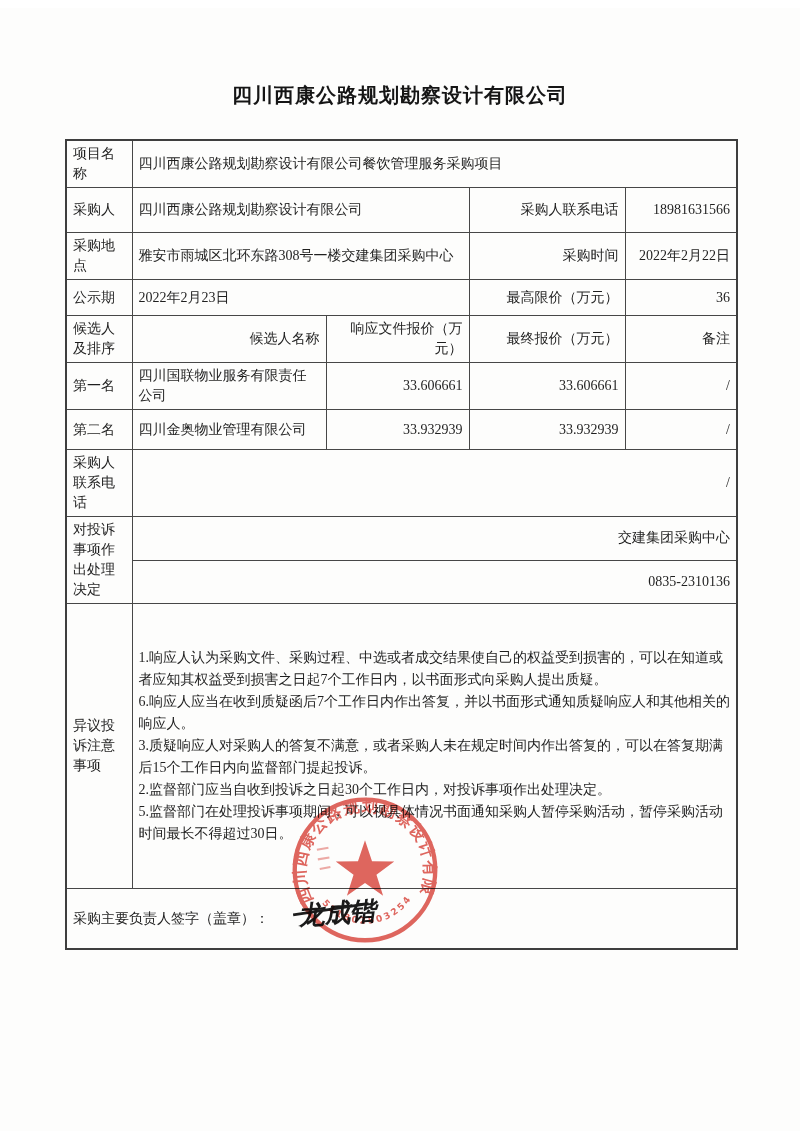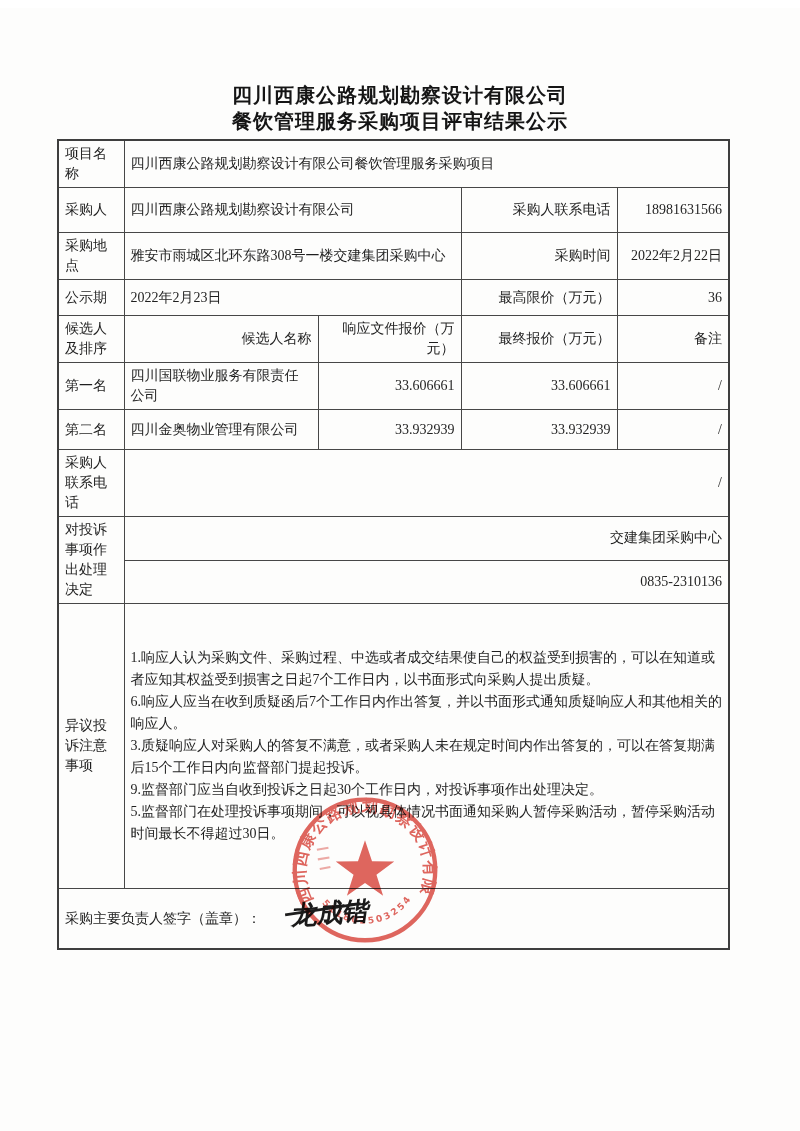--- a/index.html
+++ b/index.html
@@ -10,21 +10,21 @@
   }
   .doc-title {
     padding-top:74px; text-align:center; font-size:20px; font-weight:bold;
     letter-spacing:1px; line-height:26px; color:#151515;
   }
   .doc-subtitle {
     text-align:center; font-size:20px; font-weight:bold; letter-spacing:1px;
     line-height:26px; color:#151515;
   }
   table.main {
-    position:absolute; left:57px; top:131px; width:671px;
+    position:absolute; left:65px; top:131px; width:671px;
     border-collapse:collapse; table-layout:fixed;
     border:2px solid #3e3e3e; font-size:14px;
   }
   table.main td {
     border:1.5px solid #474747; vertical-align:middle;
     padding:3px 6px; line-height:20px; color:#1f1f1f;
     overflow:hidden;
   }
   td.lab { padding:3px 4px; text-align:left; }
   td.l { text-align:left; padding-left:8px; }
@@ -40,21 +40,20 @@
     position:absolute; left:288px; top:784px; width:154px; height:154px;
     mix-blend-mode:multiply; opacity:0.82; z-index:5; pointer-events:none;
   }
 </style>
 </head>
 <body>
 
 <div class="page">
 
   <div class="doc-title">四川西康公路规划勘察设计有限公司</div>
-  <div class="doc-subtitle">餐饮管理服务采购项目评审结果公示</div>
 
   <table class="main">
     <colgroup>
       <col style="width:66px">
         <col style="width:194px">
         <col style="width:143px">
       <col style="width:156px">
         <col style="width:112px">
     </colgroup>
 
@@ -121,21 +120,21 @@
     <tr class="r9b">
       <td class="c" colspan="4">0835-2310136</td>
     </tr>
 
     <tr class="r10">
       <td class="lab">异议投诉注意事项</td>
       <td class="l objection-text" colspan="4">
         <div>1.响应人认为采购文件、采购过程、中选或者成交结果使自己的权益受到损害的，可以在知道或者应知其权益受到损害之日起7个工作日内，以书面形式向采购人提出质疑。</div>
         <div>6.响应人应当在收到质疑函后7个工作日内作出答复，并以书面形式通知质疑响应人和其他相关的响应人。</div>
         <div>3.质疑响应人对采购人的答复不满意，或者采购人未在规定时间内作出答复的，可以在答复期满后15个工作日内向监督部门提起投诉。</div>
-        <div>9.监督部门应当自收到投诉之日起30个工作日内，对投诉事项作出处理决定。</div>
+        <div>2.监督部门应当自收到投诉之日起30个工作日内，对投诉事项作出处理决定。</div>
         <div>5.监督部门在处理投诉事项期间，可以视具体情况书面通知采购人暂停采购活动，暂停采购活动时间最长不得超过30日。</div>
       </td>
     </tr>
 
     <tr class="r11">
       <td class="l sig-cell" colspan="5">
         <span class="sig-label">采购主要负责人签字（盖章）：</span>
         <svg class="sig-svg" width="130" height="44" viewBox="0 0 130 44">
           <g transform="rotate(-4 60 22)">
             <path d="M4,22 L80,16" stroke="#1d1d1d" stroke-width="2.6" fill="none"></path>

